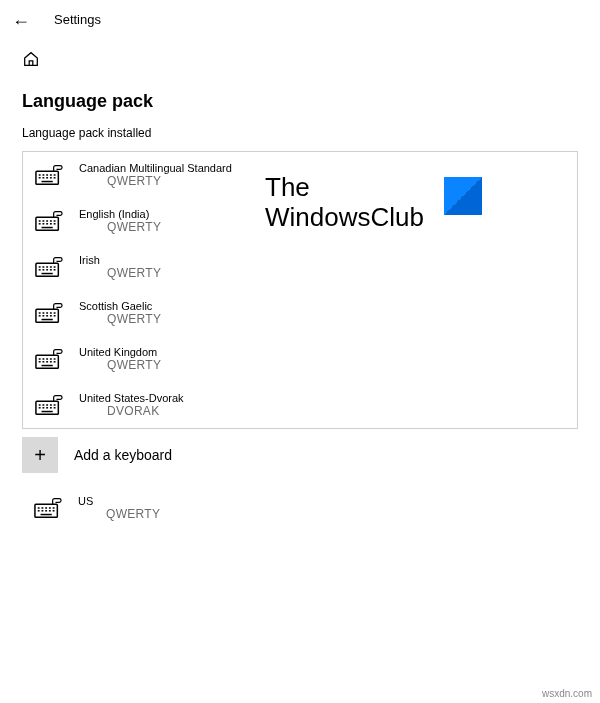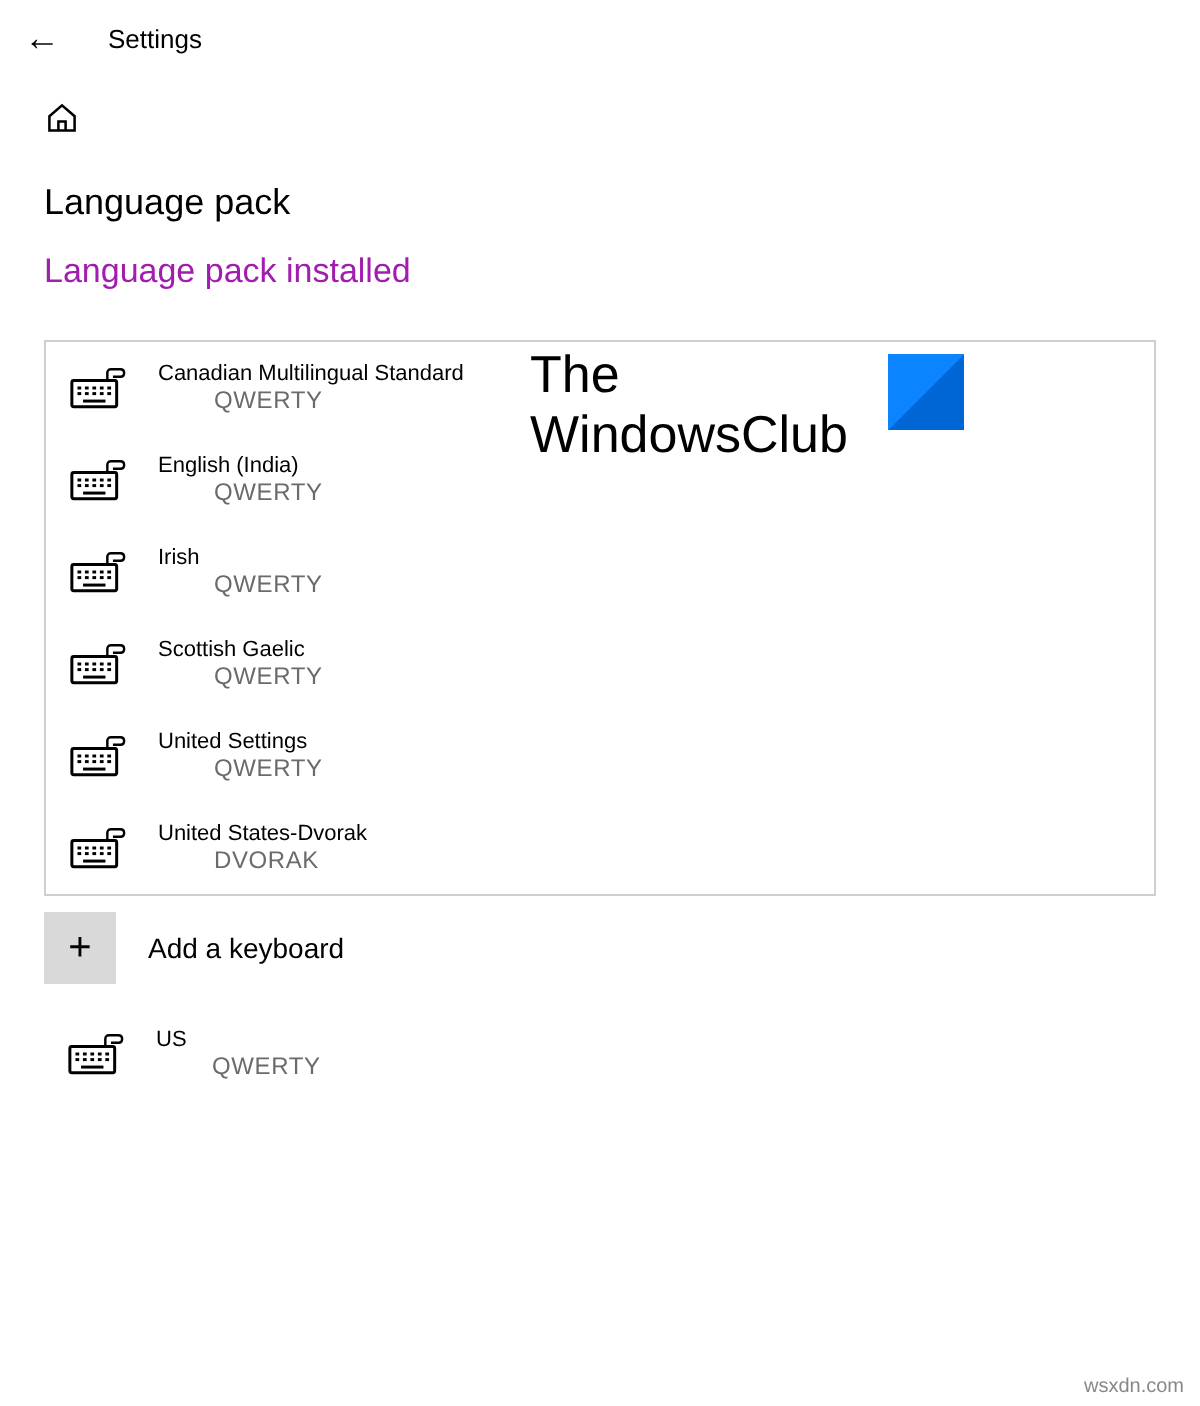--- a/index.html
+++ b/index.html
@@ -43,27 +43,27 @@
       font-size: 26px;
       font-weight: 400;
       letter-spacing: 0.2px;
     }
     .content {
       padding: 10px 22px 0 22px;
       position: relative;
     }
     .section-title {
       font-size: 18px;
-      font-weight: 400;
+      font-weight: 700;
       margin-bottom: 14px;
     }
     .section-sub {
-      font-size: 17px;
-      color: #a21caf;
-      margin-bottom: 24px;
+      font-size: 12px;
+      color: #000000;
+      margin-bottom: 11px;
     }
     .watermark {
       position: absolute;
       top: 92px;
       left: 265px;
       display: flex;
       align-items: flex-start;
       gap: 20px;
       pointer-events: none;
     }
@@ -270,21 +270,21 @@
             <line x1="20" y1="11" x2="22" y2="11"></line>
   <line x1="4" y1="14" x2="6" y2="14"></line>
             <line x1="8" y1="14" x2="10" y2="14"></line>
             <line x1="12" y1="14" x2="14" y2="14"></line>
             <line x1="16" y1="14" x2="18" y2="14"></line>
             <line x1="20" y1="14" x2="22" y2="14"></line>
   <line x1="7" y1="18" x2="19" y2="18"></line>
   <path d="M20 7 V3 Q20 1 22 1 H27 Q29 1 29 3 Q29 5 27 5 H23" stroke-width="1.3"></path>
 </svg></span>
         <div class="kb-texts">
-          <span class="kb-name">United Settings</span>
+          <span class="kb-name">United Kingdom</span>
           <span class="kb-layout">QWERTY</span>
         </div>
       </div>
       <div class="kb-item">
         <span class="kb-icon"><svg viewBox="0 0 30 22" width="28" height="22" fill="none" stroke="#000" stroke-width="1.6">
   <rect x="1" y="7" width="24" height="14" rx="1"></rect>
   <line x1="4" y1="11" x2="6" y2="11"></line>
             <line x1="8" y1="11" x2="10" y2="11"></line>
             <line x1="12" y1="11" x2="14" y2="11"></line>
             <line x1="16" y1="11" x2="18" y2="11"></line>

